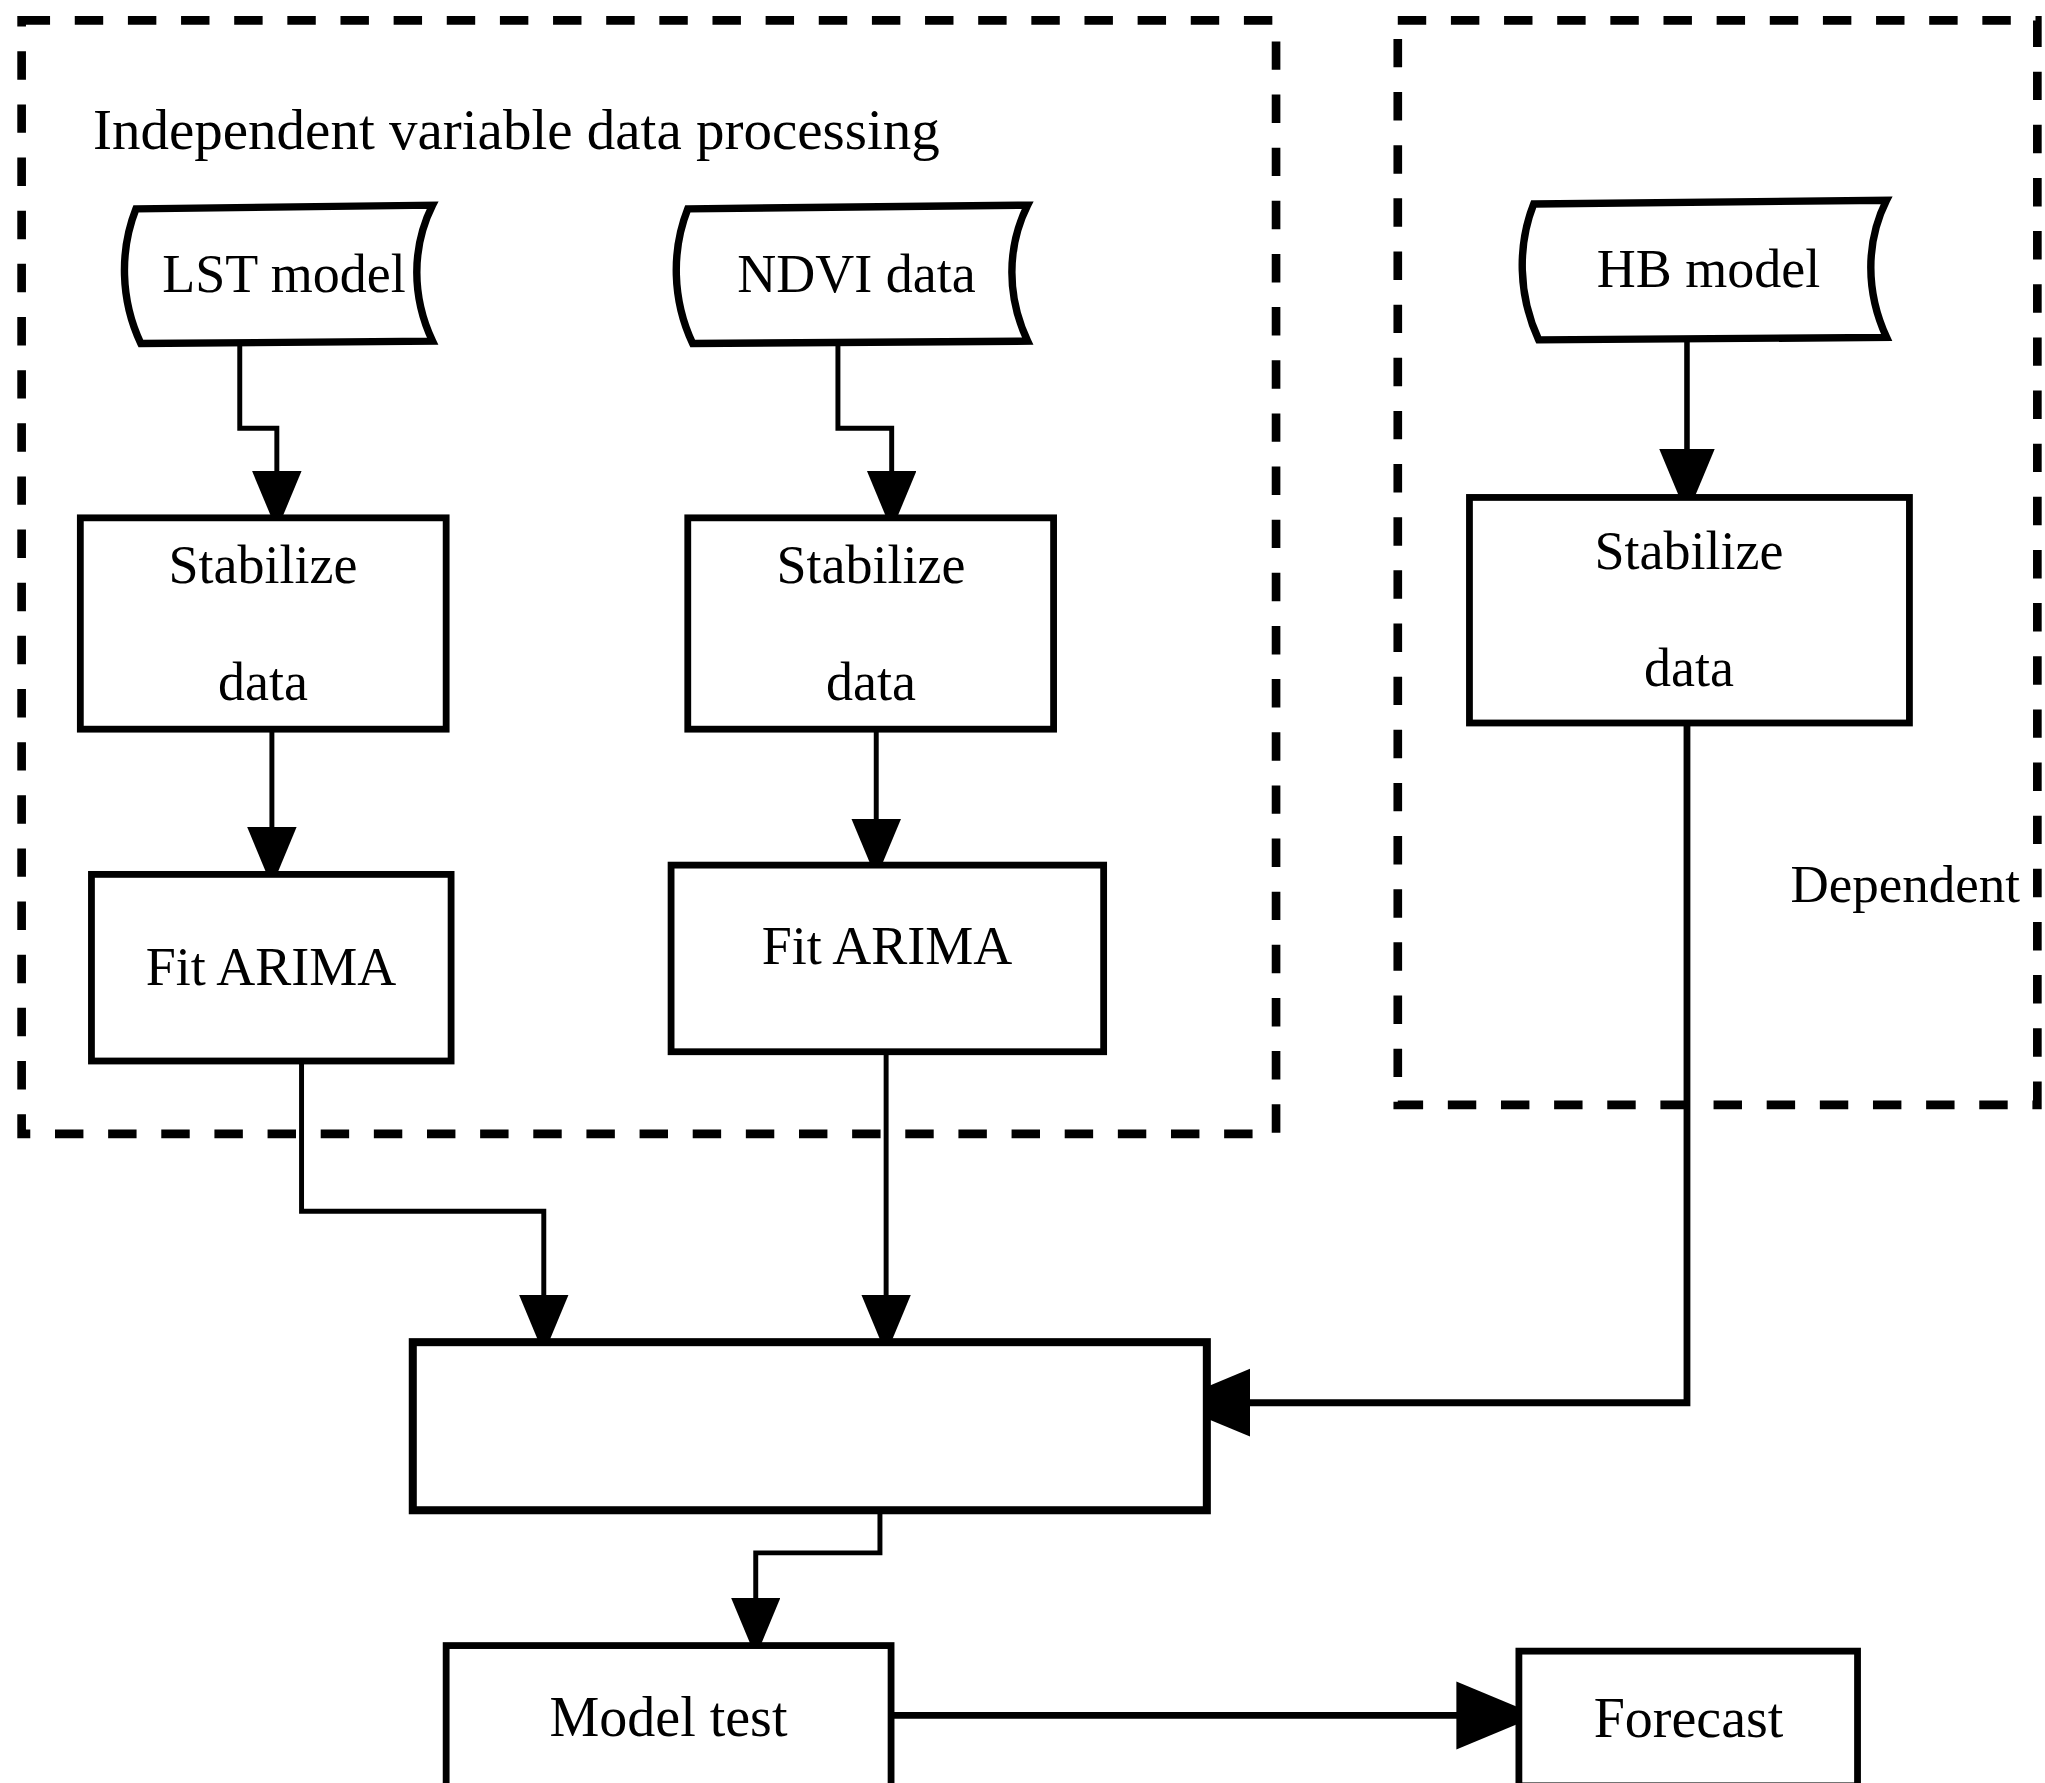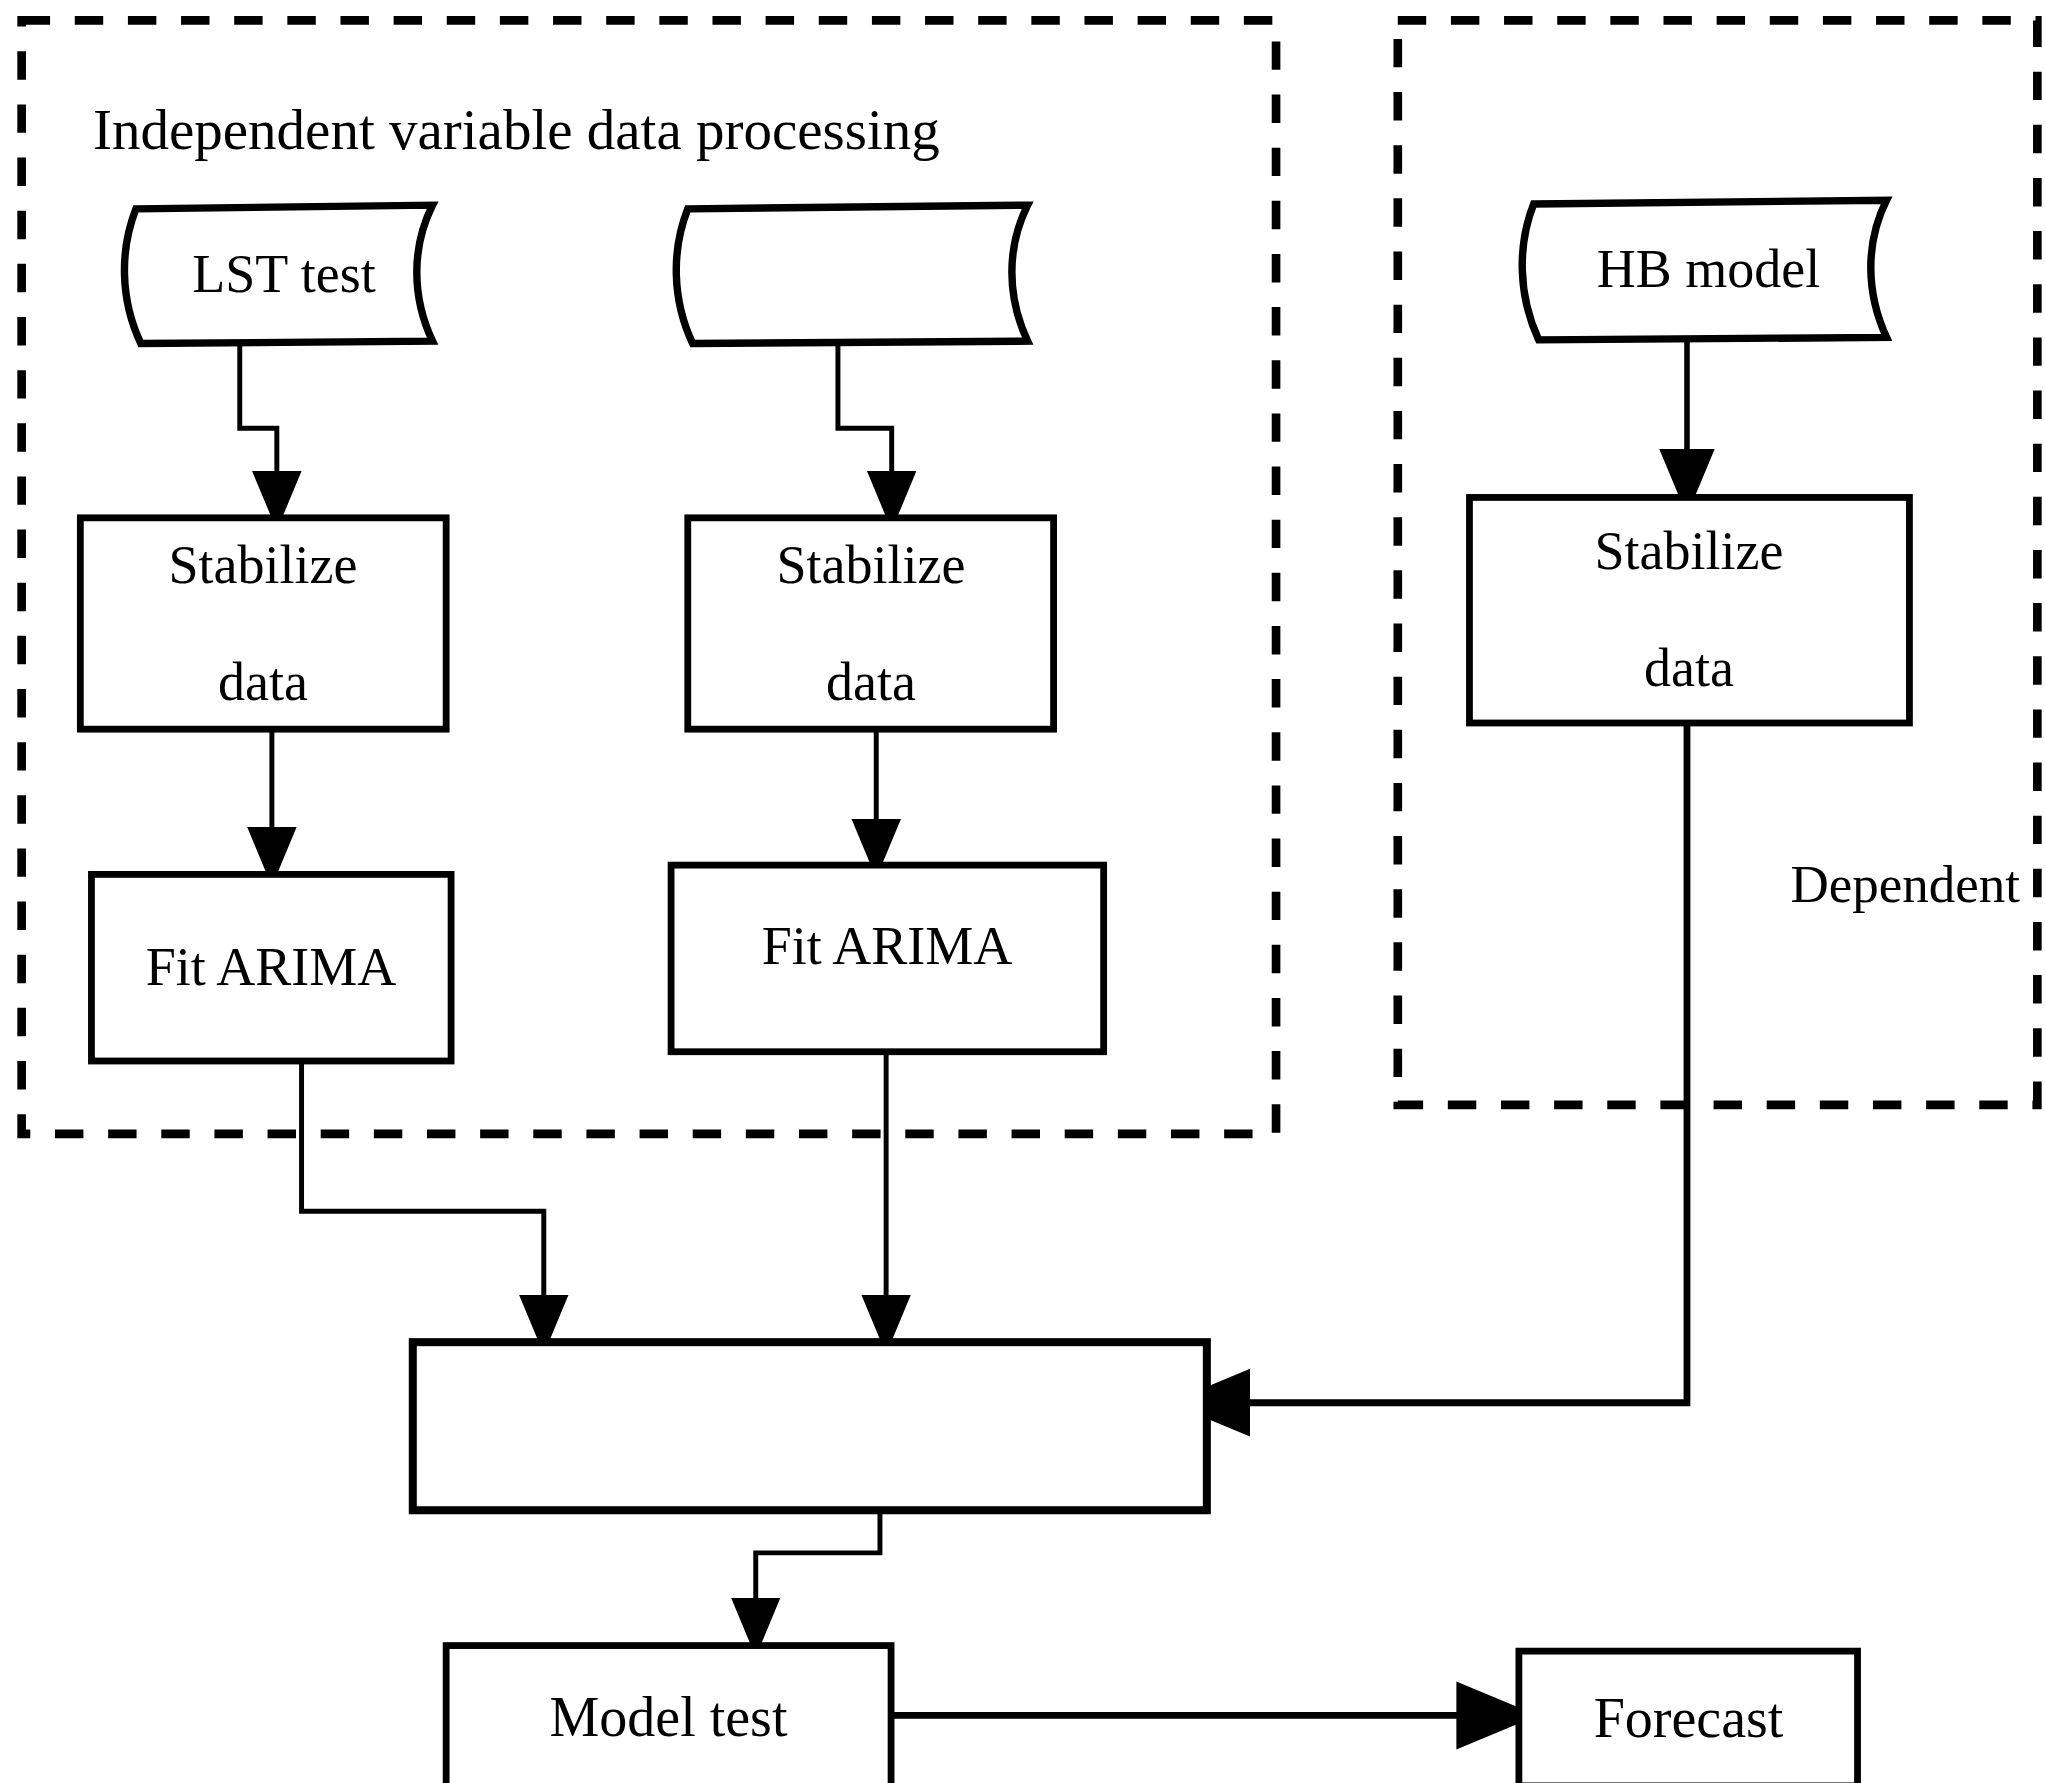--- a/index.html
+++ b/index.html
@@ -90,22 +90,23 @@
 
     <rect x="2458" y="2672" width="548" height="218" fill="#ffffff" stroke="#000" stroke-width="11"></rect>
   </svg>
 
   <div class="grouptitle" style="left:93px;top:86px;font-size:57px;">Independent variable data processing</div>
 
   <div class="grouptitle" style="left:1730px;top:843px;width:290px;font-size:53px;text-align:right;">
     <div>Dependent</div>
   </div>
 
-  <div class="lbl" style="left:140px;top:209px;width:288px;height:131px;font-size:54px;">LST test</div>
+  <div class="lbl" style="left:140px;top:209px;width:288px;height:131px;font-size:54px;">LST model</div>
 
+  <div class="lbl" style="left:691px;top:209px;width:331px;height:131px;font-size:54px;">NDVI data</div>
 
   <div class="lbl" style="left:1537px;top:204px;width:343px;height:131px;font-size:54px;">HB model</div>
 
   <div class="lbl" style="left:80px;top:518px;width:366px;height:211px;flex-direction:column;gap:38px;font-size:54px;">
     <span>Stabilize</span>
     <span>data</span>
   </div>
 
   <div class="lbl" style="left:688px;top:518px;width:366px;height:211px;flex-direction:column;gap:38px;font-size:54px;">
     <span>Stabilize</span>

